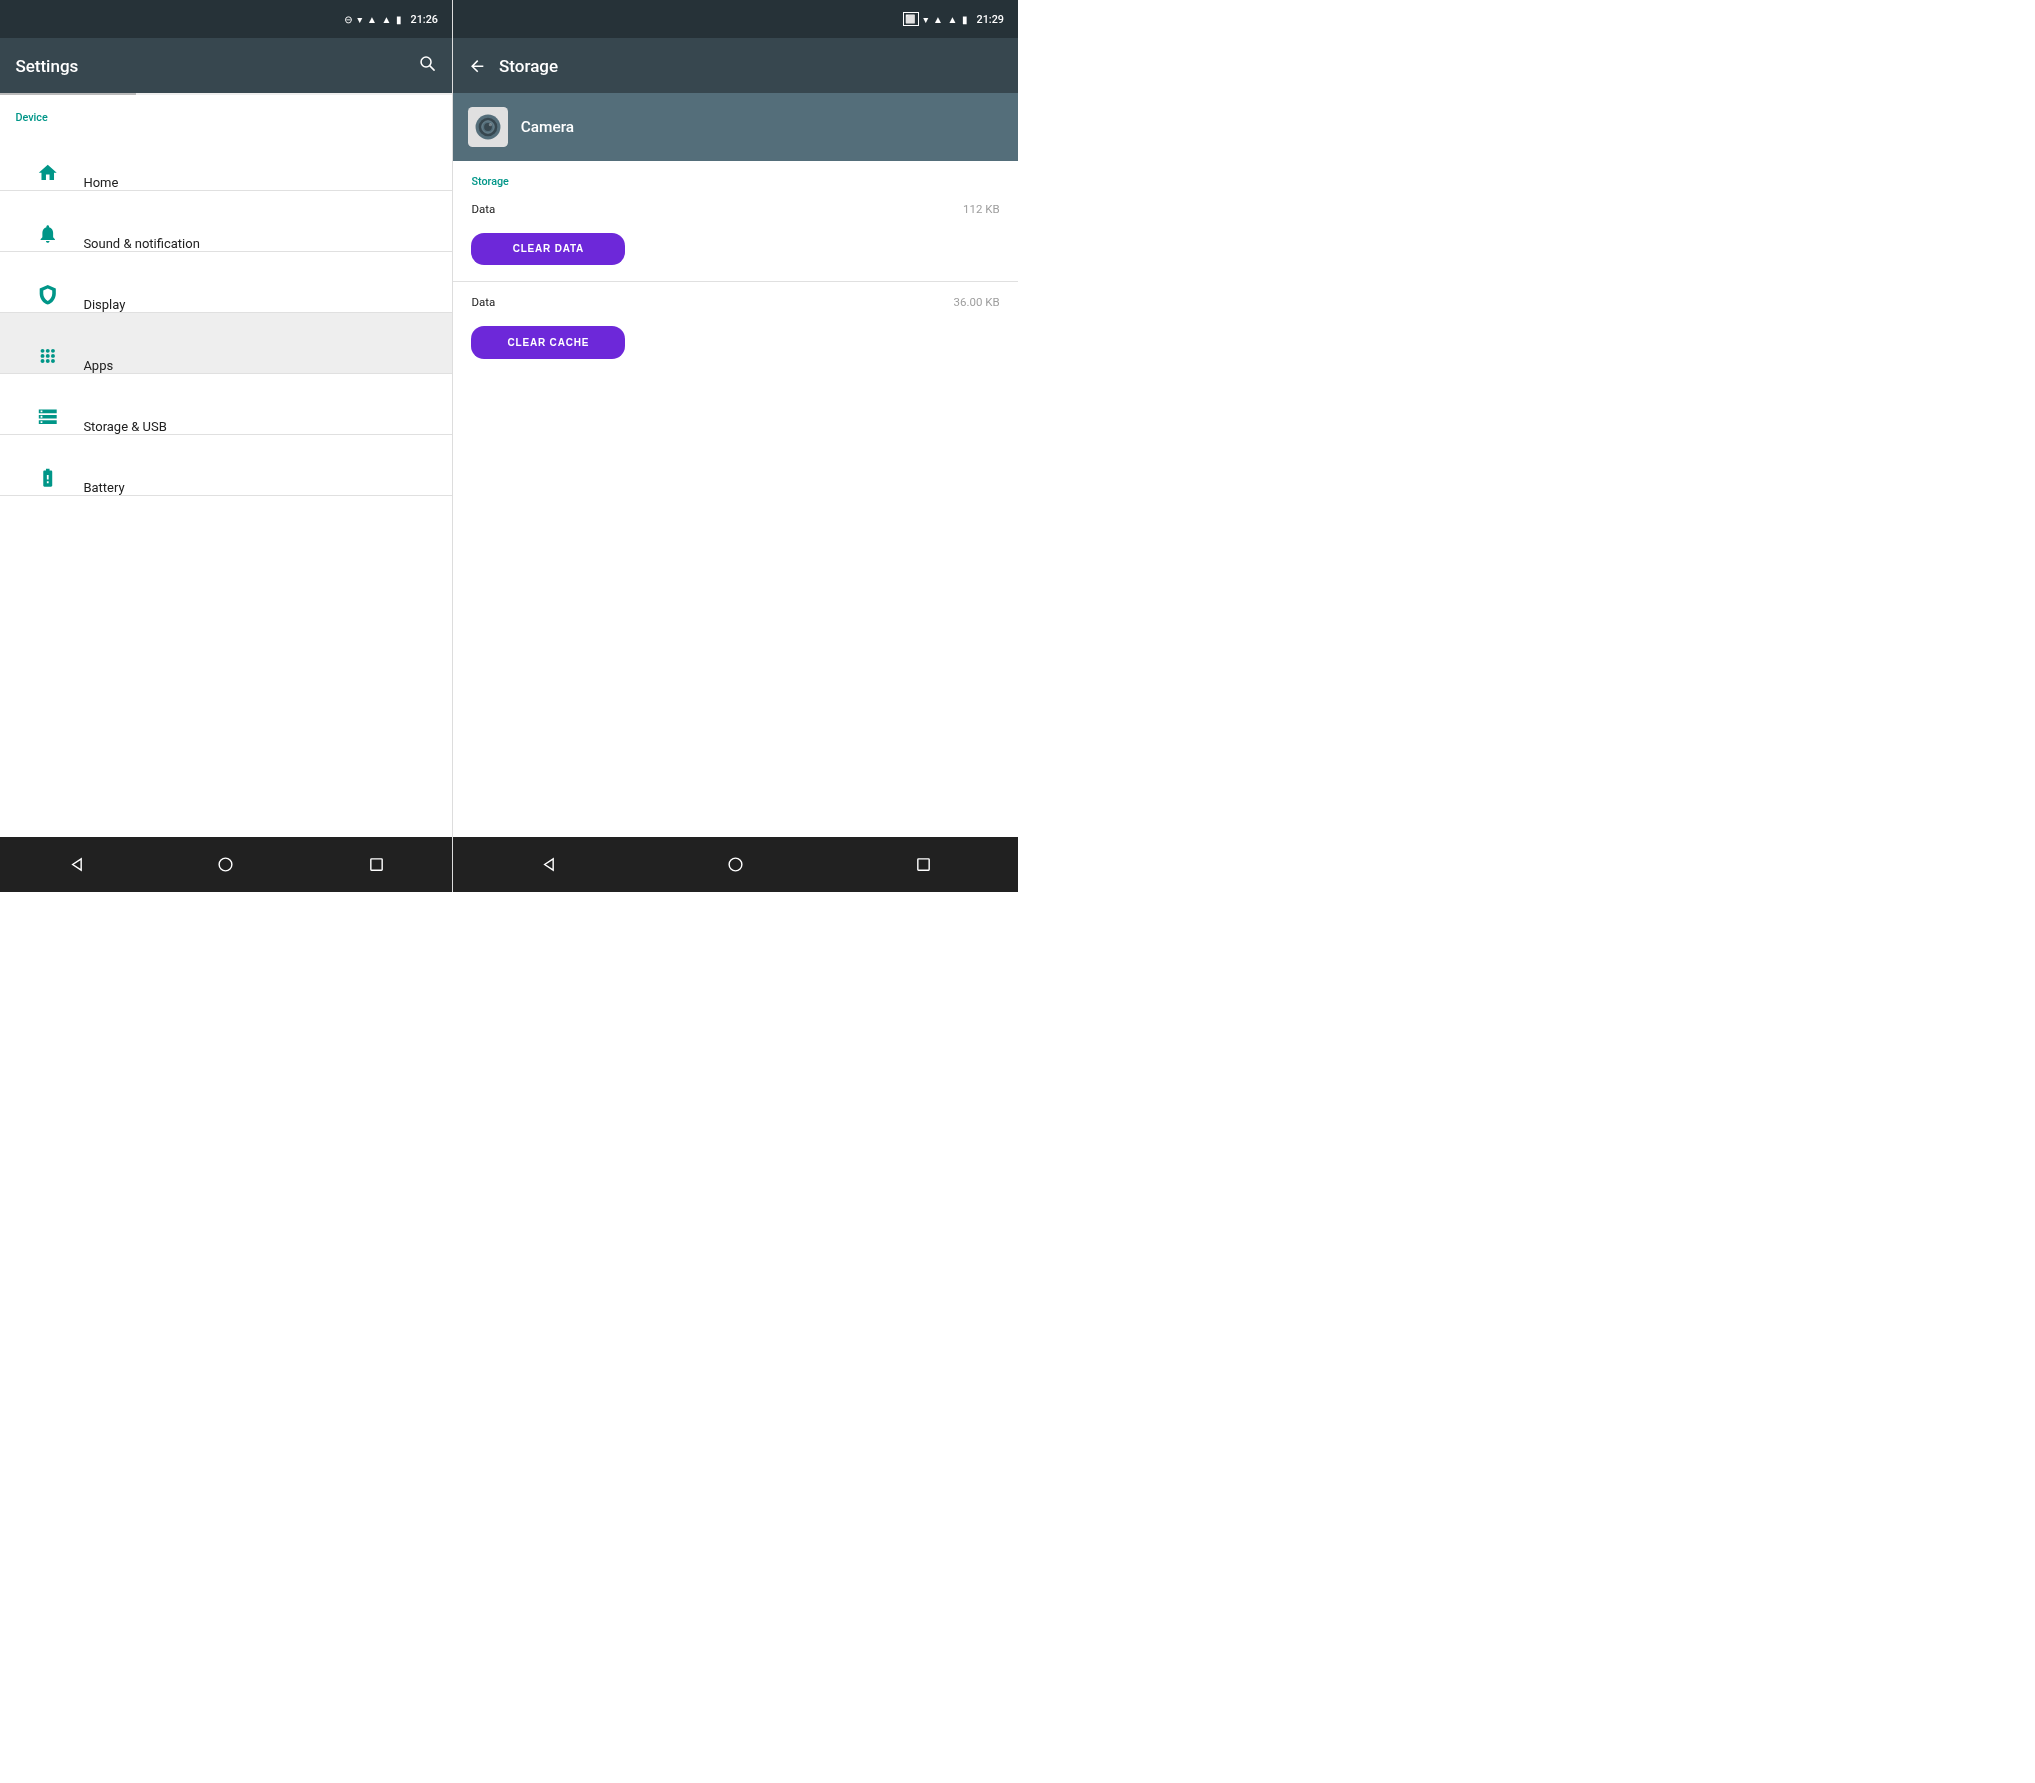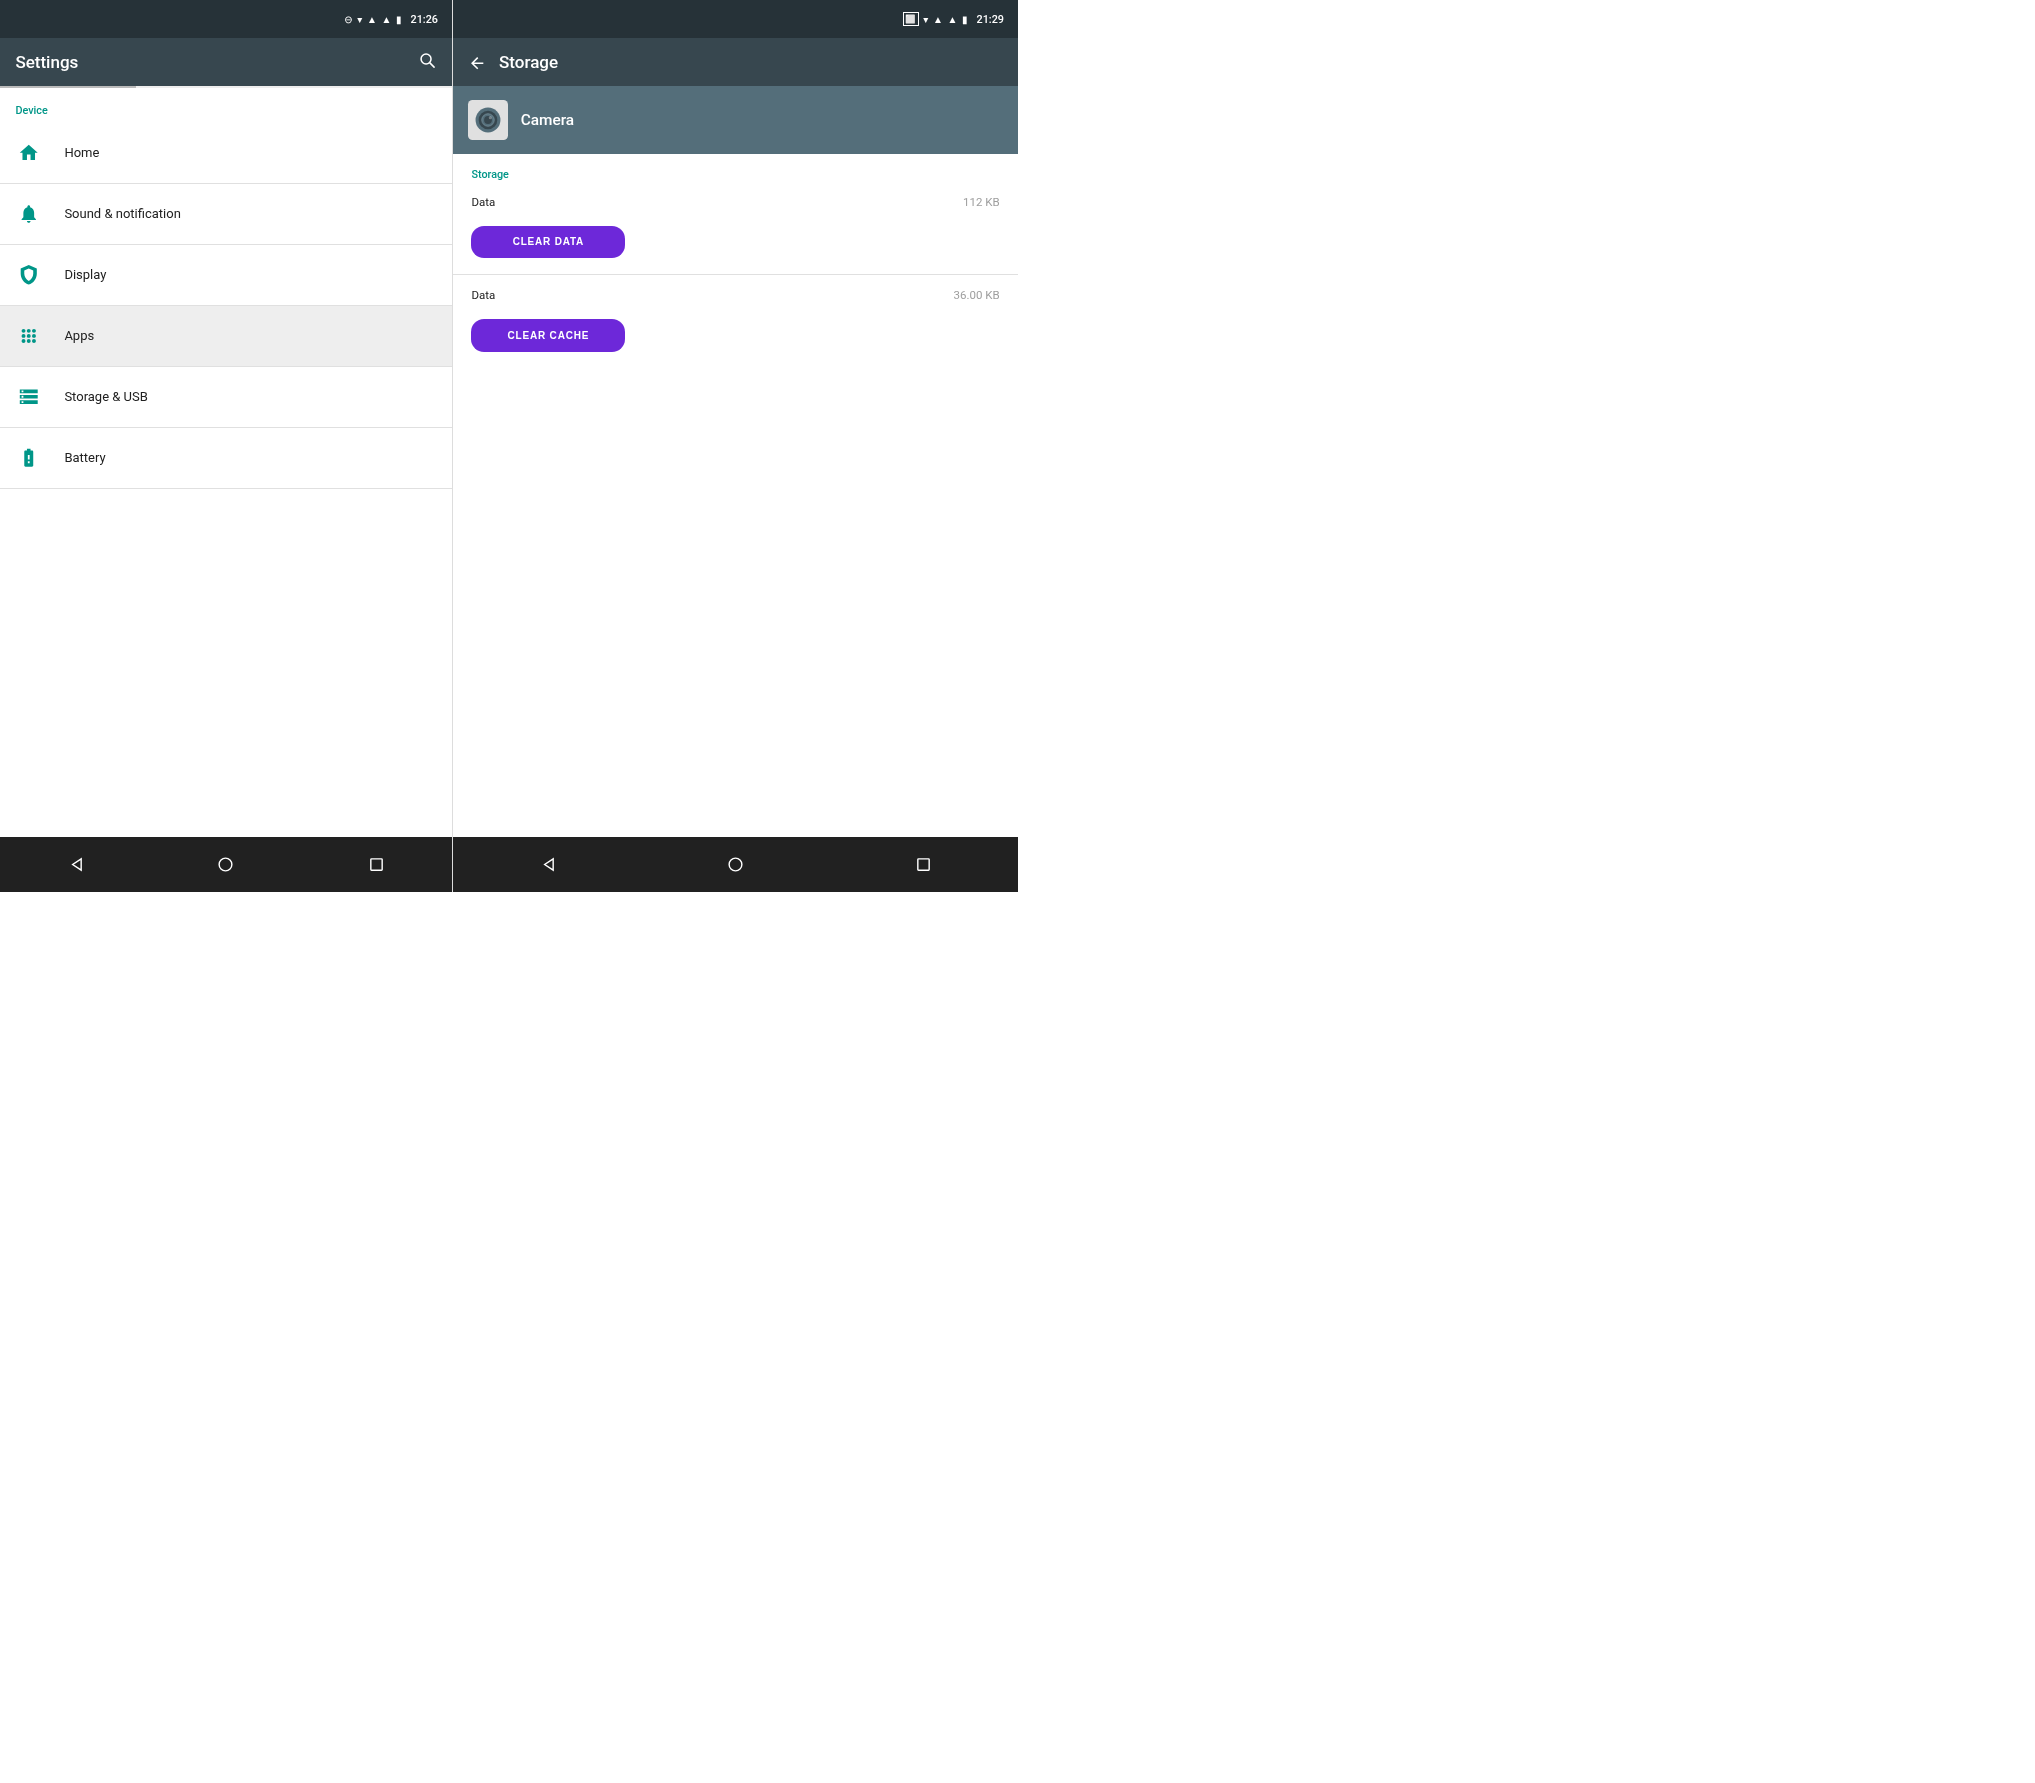--- a/index.html
+++ b/index.html
@@ -49,21 +49,21 @@
     }
     .status-time {
       color: #fff;
       font-size: 10.8px;
       font-weight: 500;
       margin-left: 4.6px;
     }
 
     
     .app-bar {
-      height: 48px;
+      height: 55px;
       background: #37474f;
       display: flex;
       align-items: center;
       padding: 0 15.4px;
       flex-shrink: 0;
     }
     .app-bar-title {
       color: #fff;
       font-size: 17px;
       font-weight: 500;
@@ -103,22 +103,22 @@
       background: #fff;
     }
     .section-header {
       padding: 15.4px 15.4px 6.1px 15.4px;
       font-size: 10.8px;
       font-weight: 500;
       color: #009688;
     }
     .settings-item {
       display: flex;
-      align-items: center;
-      padding: 0 12px;
+      align-items: flex-end;
+      padding: 0 31px;
       height: 61px;
       border-bottom: 0.8px solid #e0e0e0;
       cursor: pointer;
     }
     .settings-item.active {
       background: #eeeeee;
     }
     .item-icon {
       width: 34px;
       height: 34px;

